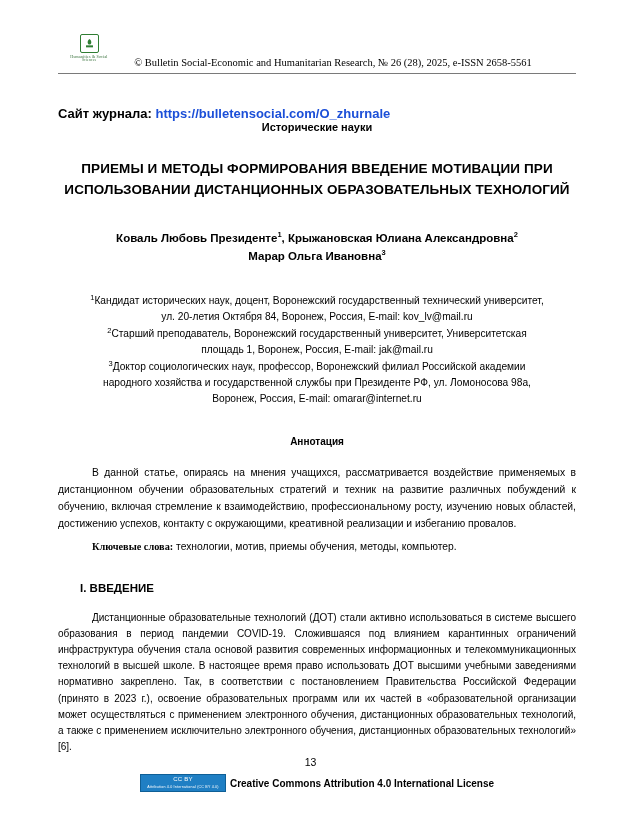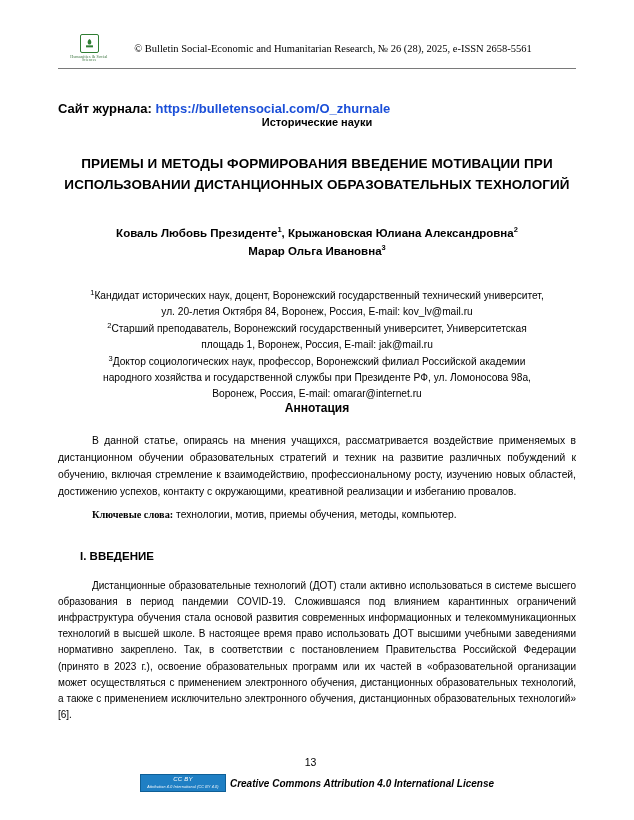--- a/index.html
+++ b/index.html
@@ -18,21 +18,22 @@
     position: relative;
     width: 634px;
     height: 820px;
     box-sizing: border-box;
     padding: 28px 58px 0 58px;
   }
 
   
   .header {
     display: flex;
-    align-items: center;
+    align-items: flex-end;
+    padding-bottom: 5px;
     border-bottom: 1px solid #7a7a7a;
   }
   .logo {
     width: 62px;
     height: 40px;
     display: flex;
     flex-direction: column;
     align-items: center;
     justify-content: center;
     line-height: 1;
@@ -100,22 +101,23 @@
     margin-top: 26px;
     text-align: center;
     font-size: 10.2px;
     line-height: 1.55;
   }
   .affiliations p { margin: 0; }
   .aff-block { margin-bottom: 0; }
   sup { font-size: 7.5px; vertical-align: super; }
 
   .abstract-heading {
-    text-align: center;
-    font-size: 12px;
+    margin-top: 30px;
+    text-align: center;
+    font-size: 10px;
     font-weight: bold;
   }
   .abstract-text {
     margin-top: 18px;
     font-size: 10.3px;
     line-height: 1.62;
     text-align: justify;
     text-indent: 34px;
   }
   .keywords {
@@ -152,21 +154,20 @@
   }
   .footer {
     position: absolute;
     left: 58px;
     right: 58px;
     bottom: 28px;
     display: flex;
     align-items: center;
     justify-content: center;
     gap: 4px;
-    font-style: italic;
   }
   .cc-badge {
     width: 84px;
     height: 16px;
     background: #1f7fc4;
     border: 1px solid #0f5f96;
     display: flex;
     align-items: center;
     justify-content: center;
     color: #fff;

